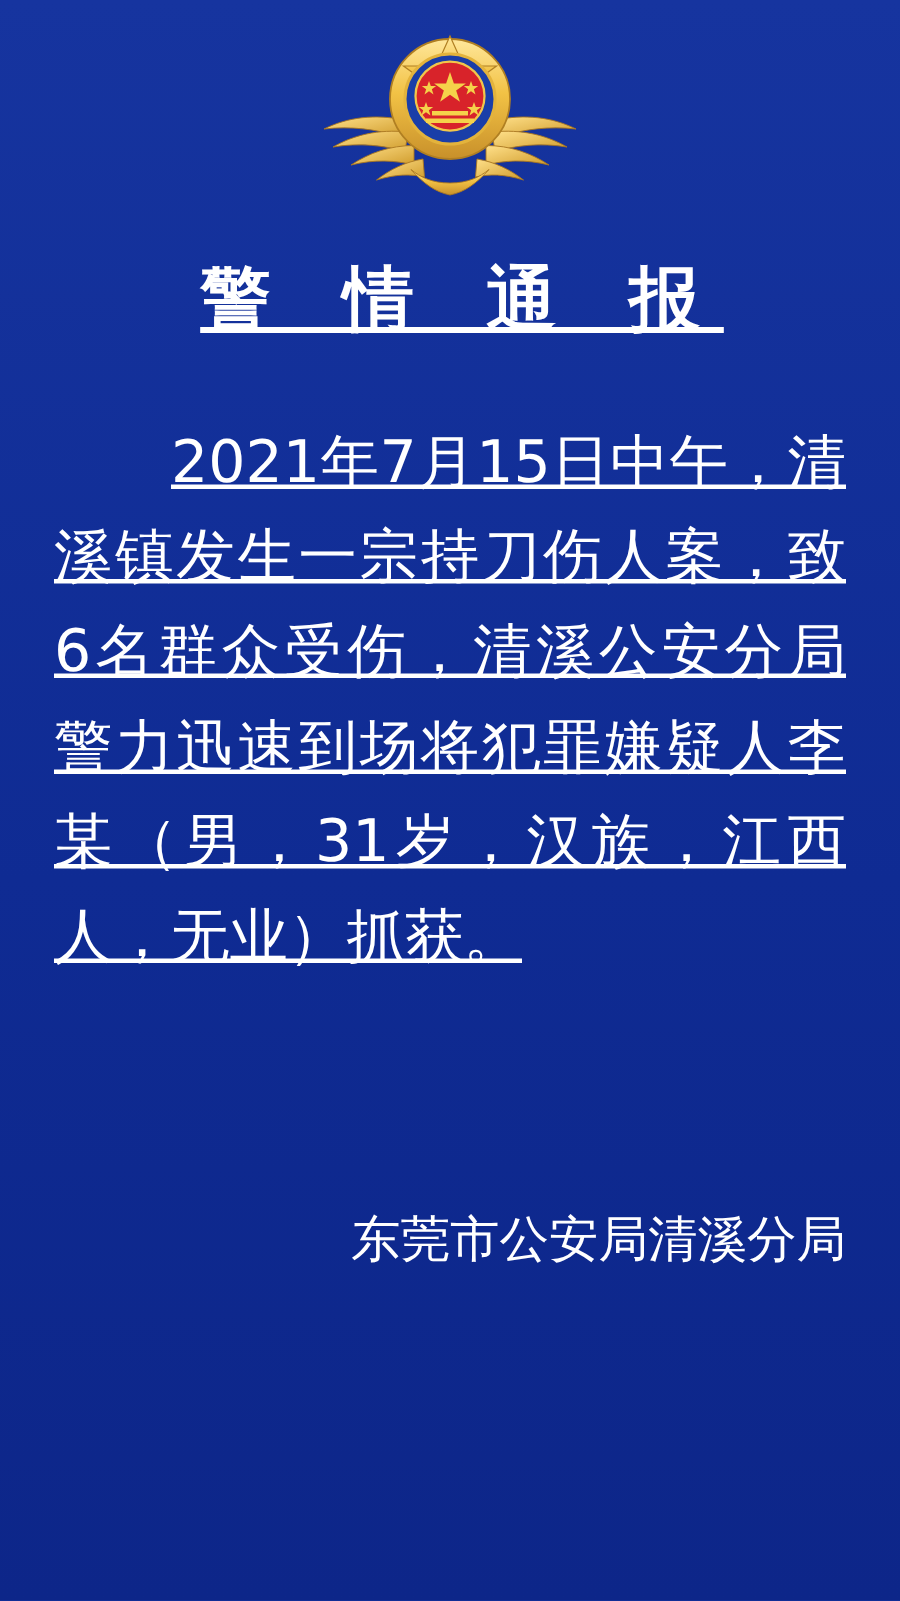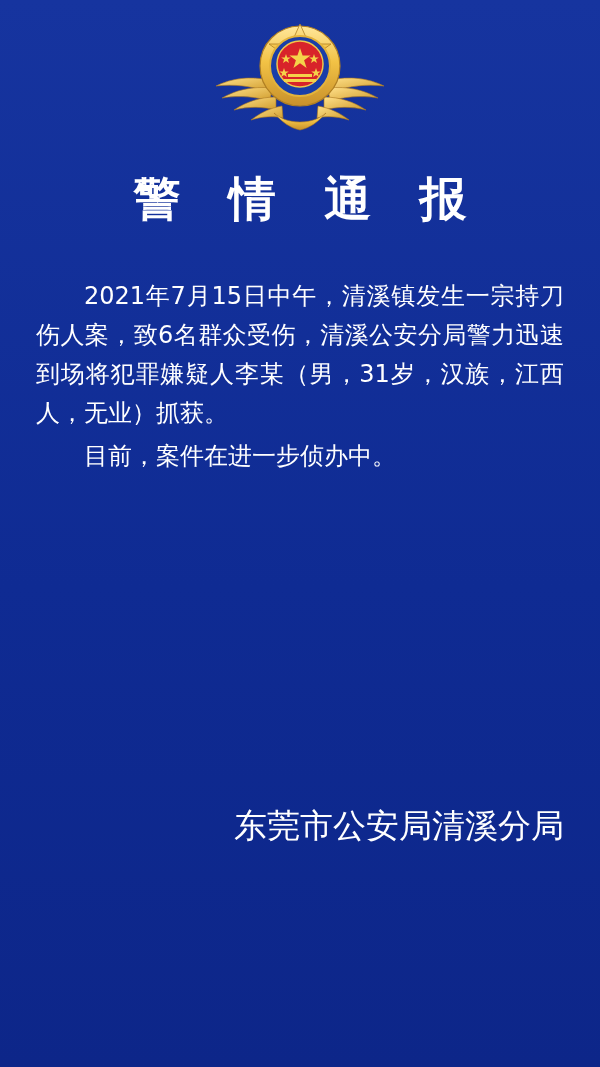--- a/index.html
+++ b/index.html
@@ -13,20 +13,21 @@
     font-family: "Liberation Sans", sans-serif;
     overflow: hidden;
   }
   .poster {
     position: relative;
     width: 600px;
     height: 1067px;
     background: linear-gradient(180deg, #16349f 0%, #0f2b93 55%, #0d2689 100%);
     box-sizing: border-box;
     color: #ffffff;
+    text-decoration: underline;
   }
   
   .emblem-wrap {
     width: 100%;
     display: flex;
     justify-content: center;
     padding-top: 18px;
   }
   .emblem {
     position: relative;
@@ -45,21 +46,21 @@
     font-weight: bold;
     letter-spacing: 16px;
     text-indent: 16px;
     margin-top: 32px;
     color: #ffffff;
     font-family: "DejaVu Sans", "Liberation Sans", sans-serif;
   }
   
   .body-text {
     margin: 46px 36px 0 36px;
-    font-size: 24px;
+    font-size: 39px;
     line-height: 1.62;
     color: #ffffff;
     font-family: "DejaVu Sans", "Liberation Sans", sans-serif;
     text-align: justify;
   }
   .para {
     text-indent: 2em;
     margin: 0 0 4px 0;
   }
   
@@ -130,20 +131,19 @@
         <rect x="78" y="56" width="24" height="3" fill="#f5d24a"></rect>
         <rect x="74" y="61" width="32" height="3" fill="#f5d24a"></rect>
       </svg>
     </div>
   </div>
 
   <div class="title">警 情 通 报</div>
 
   <div class="body-text">
     <p class="para">2021年7月15日中午，清溪镇发生一宗持刀伤人案，致6名群众受伤，清溪公安分局警力迅速到场将犯罪嫌疑人李某（男，31岁，汉族，江西人，无业）抓获。</p>
-    <p class="para">目前，案件在进一步侦办中。</p>
   </div>
 
   <div class="sign">
     <div>东莞市公安局清溪分局</div>
   </div>
 
 </div>
 
 </body></html>

